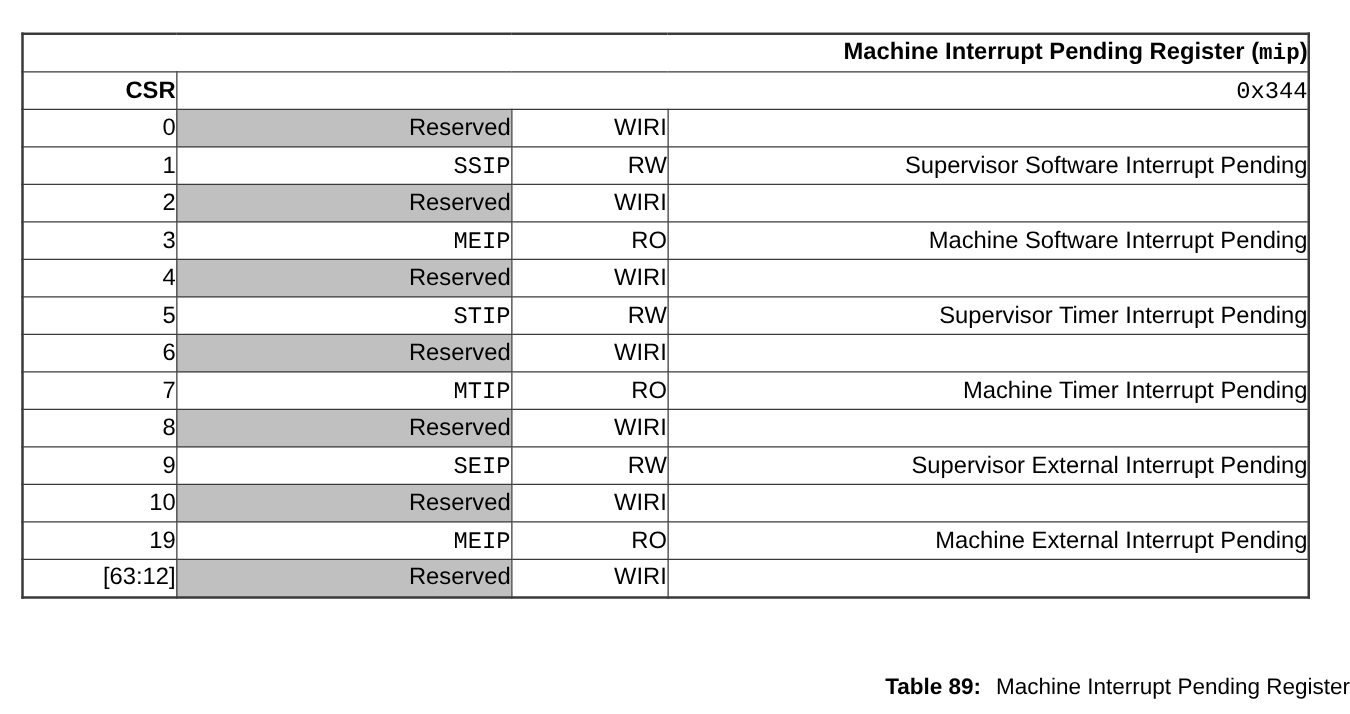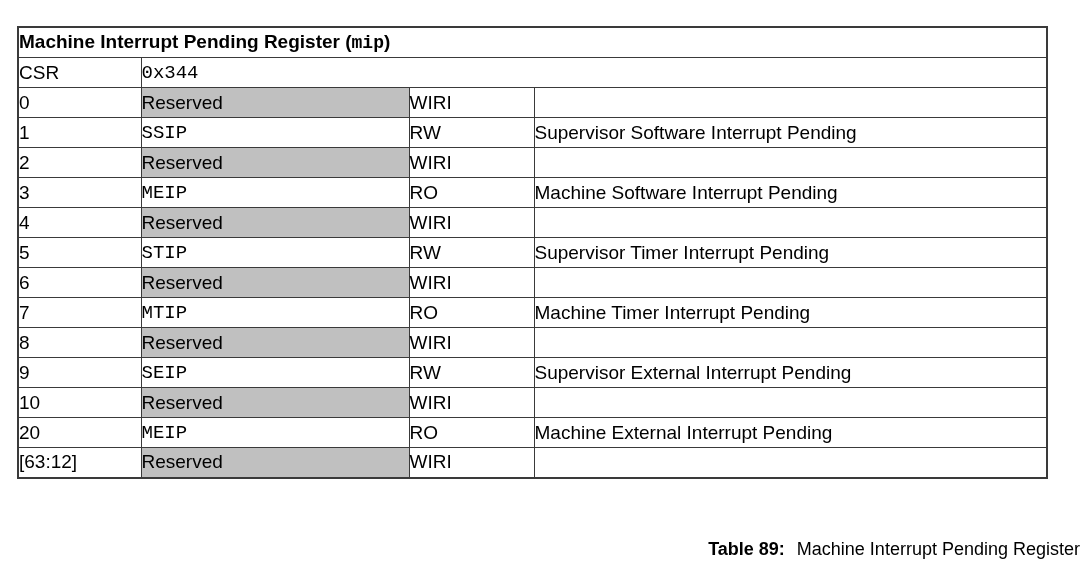--- a/index.html
+++ b/index.html
@@ -33,21 +33,21 @@
     table-layout: fixed;
     background: #ffffff;
   }
 
   table.reg-table td {
     border: 1px solid #3a3a3a;
     height: 30px;
     padding: 0;
     font-size: 19px;
     line-height: 28px;
-    text-align: left;
+    text-align: right;
     vertical-align: middle;
     background: #ffffff;
     box-sizing: border-box;
   }
 
   
   table.reg-table {
     border: 2px solid #3a3a3a;
   }
 
@@ -65,21 +65,21 @@
     font-weight: bold;
     font-size: 18px;
   }
 
   .mono {
     font-family: "Liberation Mono", "DejaVu Sans Mono", monospace;
     font-size: 18px;
   }
 
   .hdr {
-    font-weight: normal;
+    font-weight: bold;
     font-size: 20px;
   }
 
   .shaded {
     background: #c0c0c0 !important;
   }
 
   .desc {
     text-align: left;
     padding-left: 9px;
@@ -187,21 +187,21 @@
           <td>RW</td>
           <td class="desc">Supervisor External Interrupt Pending</td>
         </tr>
         <tr>
           <td>10</td>
           <td class="shaded">Reserved</td>
           <td>WIRI</td>
           <td class="desc"></td>
         </tr>
         <tr>
-          <td>20</td>
+          <td>19</td>
           <td class="mono">MEIP</td>
           <td>RO</td>
           <td class="desc">Machine External Interrupt Pending</td>
         </tr>
         <tr>
           <td>[63:12]</td>
           <td class="shaded">Reserved</td>
           <td>WIRI</td>
           <td class="desc"></td>
         </tr>

